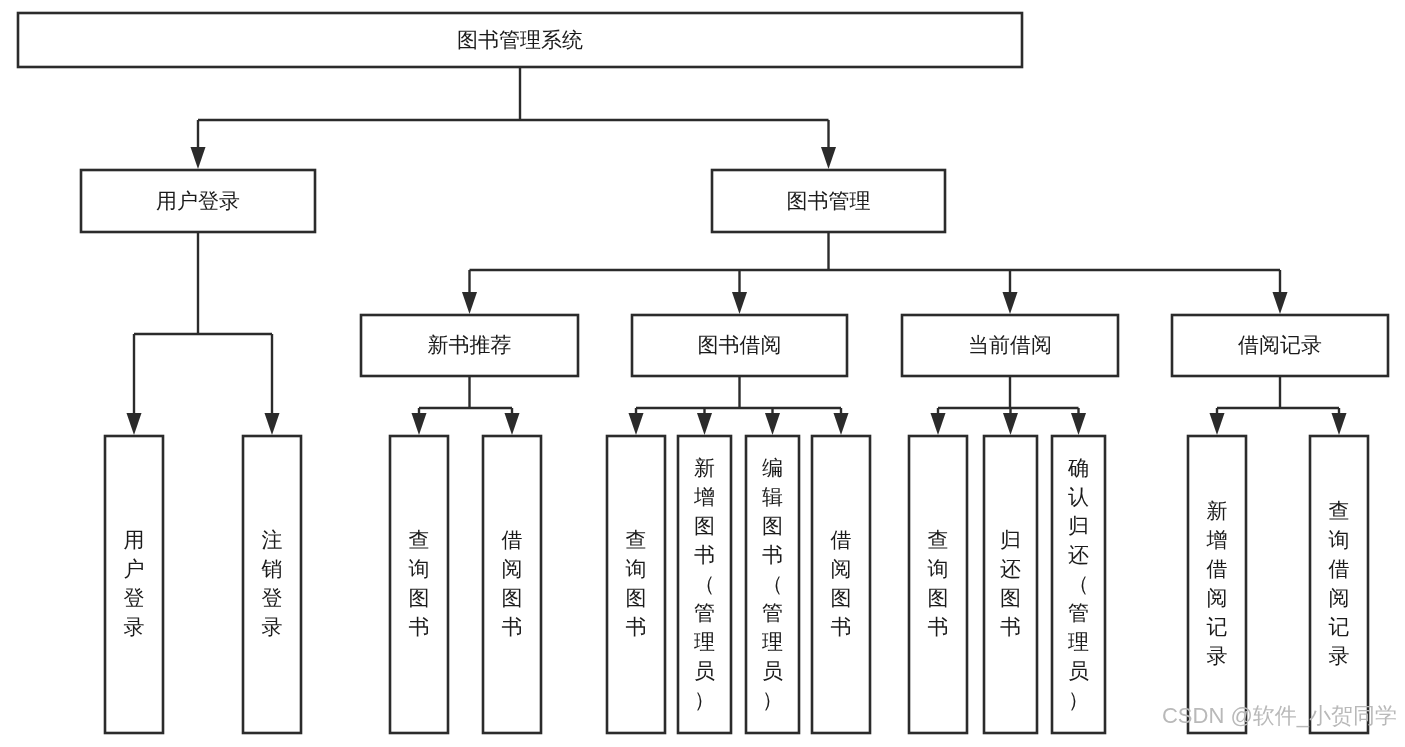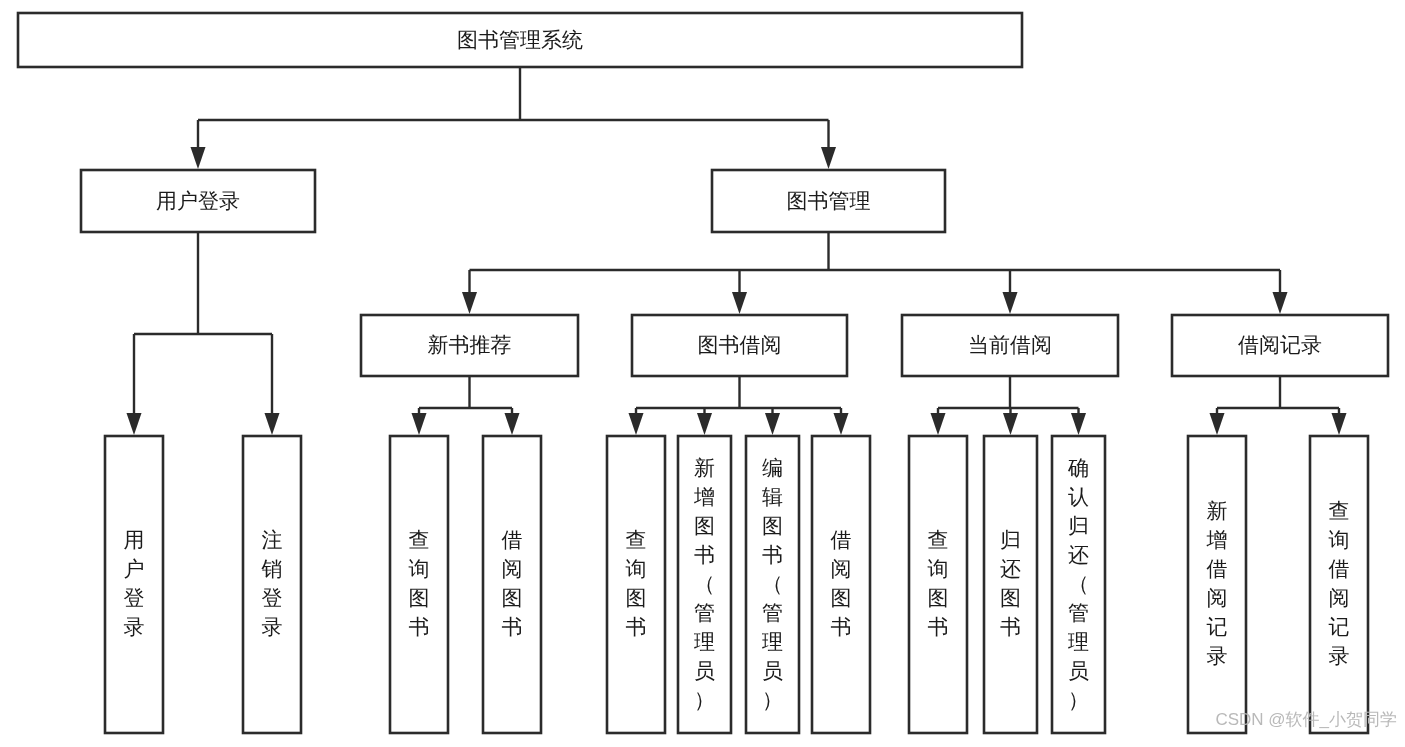--- a/index.html
+++ b/index.html
@@ -46,21 +46,21 @@
     fill: #1b1b1b;
     font-size: 21px;
     text-anchor: middle;
     dominant-baseline: middle;
   }
   .watermark {
     position: absolute;
     right: 8px;
     bottom: 4px;
     font-family: "Liberation Sans", "DejaVu Sans", sans-serif;
-    font-size: 17px;
+    font-size: 22px;
     color: #b9b9b9;
     white-space: nowrap;
     user-select: none;
     margin-left: 48px;
   }
 </style>
 </head>
 <body>
 
 <div id="diagram-root">

